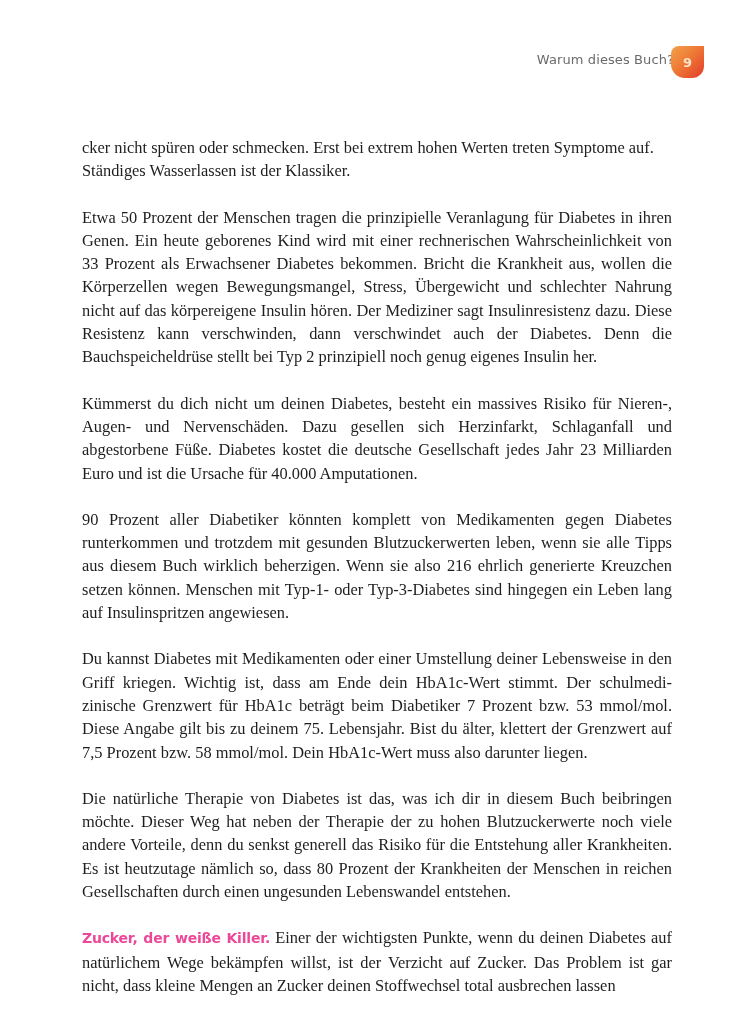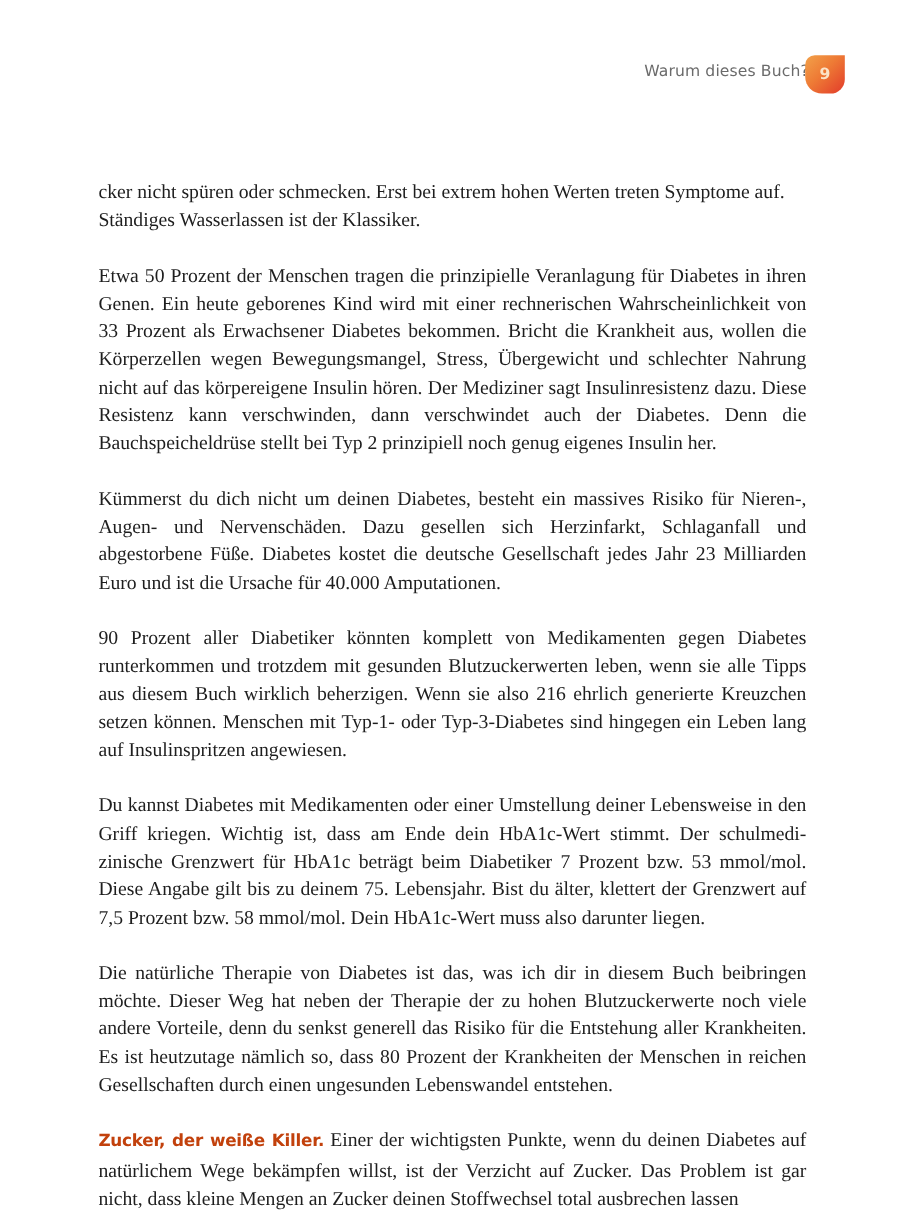--- a/index.html
+++ b/index.html
@@ -43,32 +43,32 @@
       position: absolute;
       top: 134px;
       left: 82px;
       width: 590px;
       font-family: "Liberation Serif", "DejaVu Serif", serif;
       font-size: 16.4px;
       line-height: 23.3px;
       color: #1e1e1e;
     }
     .para {
-      margin: 14px 0 23px 0;
+      margin: 2px 0 23px 0;
       text-align: justify;
       hyphens: manual;
     }
     .para.first-para {
       text-align: left;
     }
     .inline-heading {
       font-family: "DejaVu Sans", sans-serif;
       font-weight: bold;
       font-size: 14px;
-      color: #c2410c;
+      color: #ec4899;
       letter-spacing: -0.2px;
     }
   </style>
 </head>
 <body>
 
 <div class="running-header">Warum dieses Buch?</div>
 <div class="page-badge">
   <span>9</span>
 </div>

